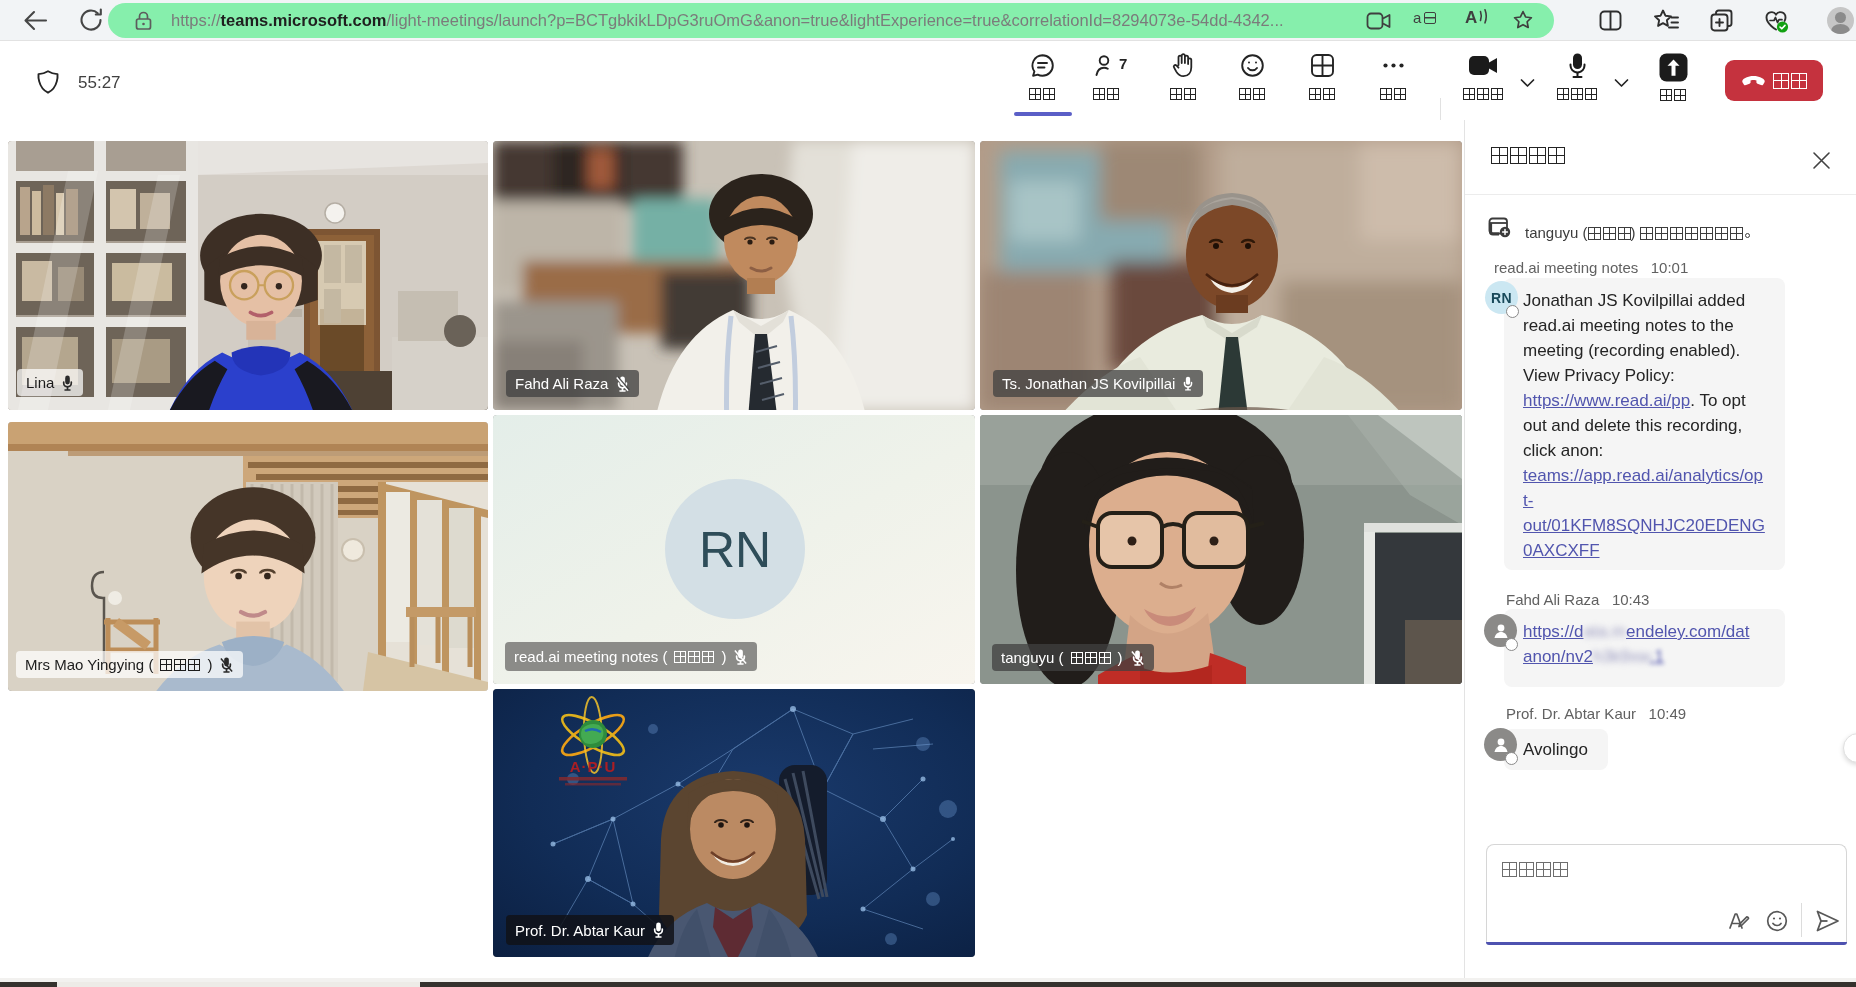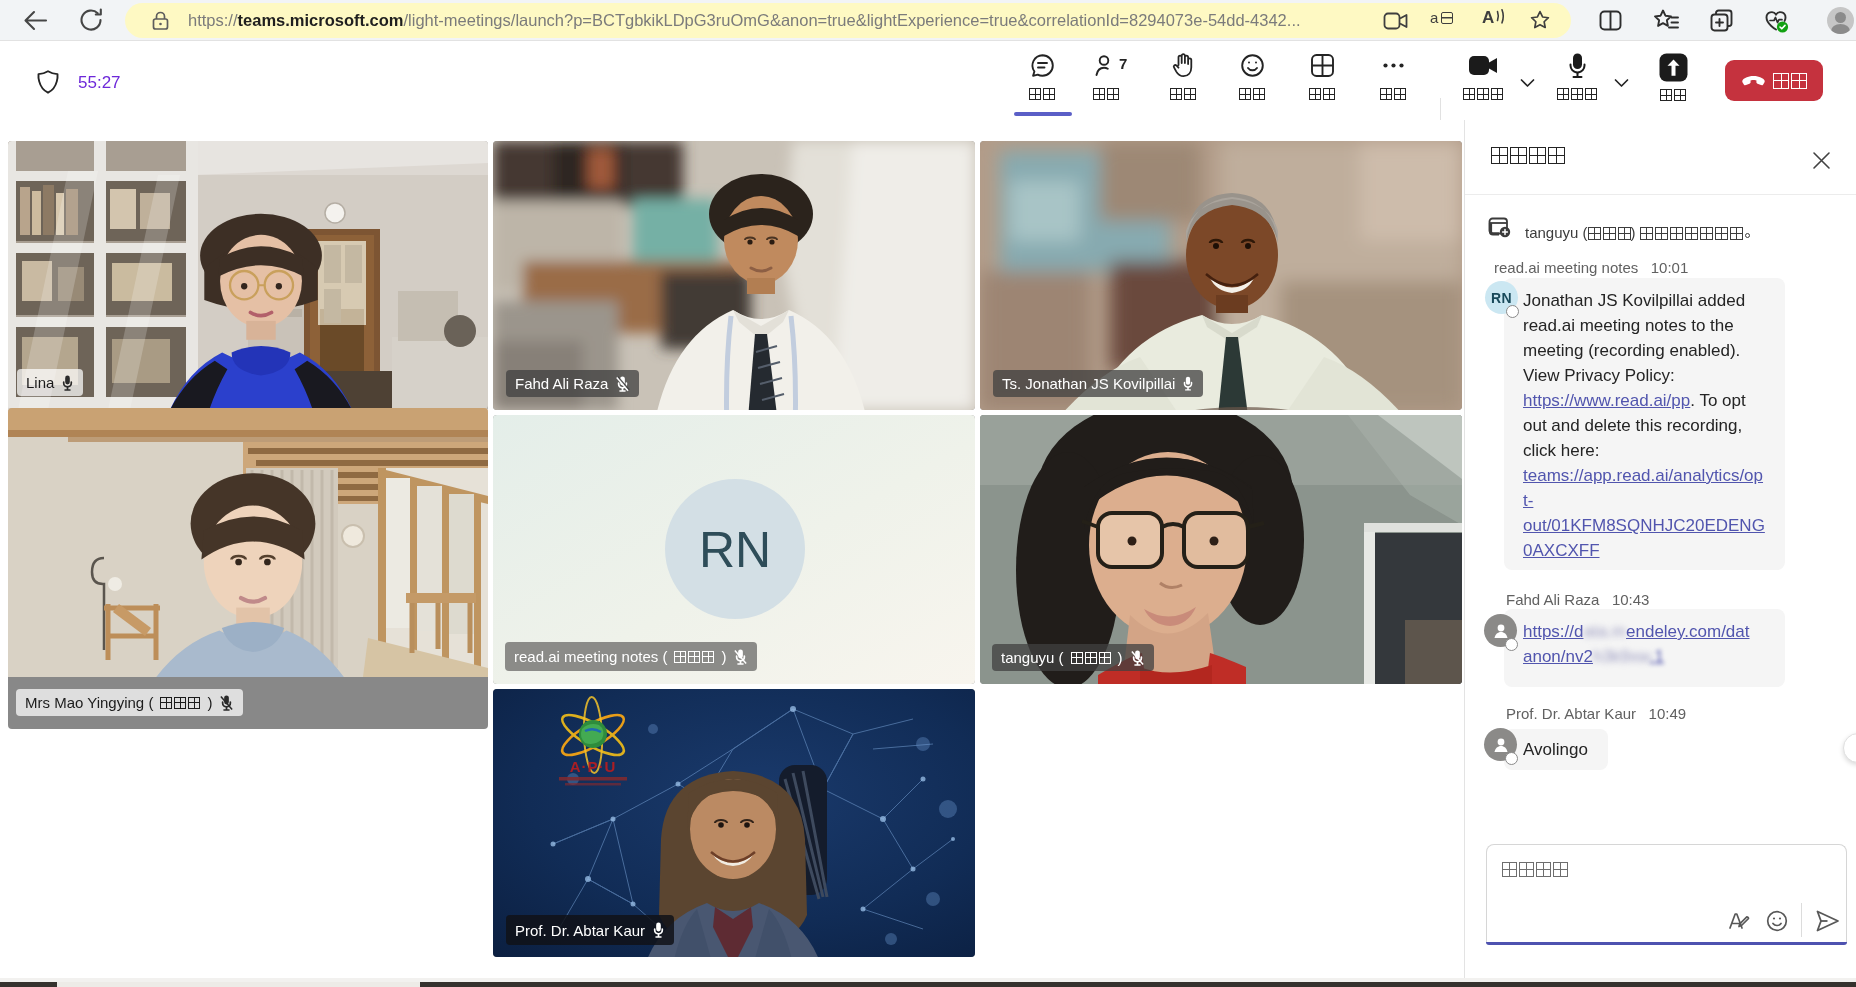--- a/index.html
+++ b/index.html
@@ -6,21 +6,21 @@
 html,body{width:1856px;height:987px;overflow:hidden;background:#fff;font-family:"Liberation Sans",sans-serif}
 #page{position:relative;width:1856px;height:987px}
 .abs{position:absolute}
 
 .zh{display:inline-flex;gap:2px;align-items:center;vertical-align:-2px}
 .zh i{display:block;width:12px;height:12px;border:1.2px solid currentColor;
 background:linear-gradient(currentColor,currentColor) center/100% 1px no-repeat,
 linear-gradient(currentColor,currentColor) center/1px 100% no-repeat}
 
 #bbar{position:absolute;left:0;top:0;width:1856px;height:41px;background:#f2f4f6;border-bottom:1px solid #e2e2e2}
-#pill{position:absolute;left:125px;top:3px;width:1446px;height:35px;background:#fef9c3;border-radius:18px;overflow:hidden}
+#pill{position:absolute;left:108px;top:3px;width:1446px;height:35px;background:#86efac;border-radius:18px;overflow:hidden}
 #url{position:absolute;left:63px;top:0;width:1250px;height:35px;line-height:35px;font-size:16.5px;color:#7b7b7b;white-space:nowrap;overflow:hidden}
 #url b{color:#1f1f1f;font-weight:bold}
 .bico{position:absolute;top:8px;color:#454545}
 
 #tbar{position:absolute;left:0;top:42px;width:1856px;height:78px;background:#fff}
 .titem{position:absolute;top:10px;width:64px;text-align:center;color:#242424}
 .titem .lab{margin-top:3px;font-size:13px}
 .tsep{position:absolute;left:1440px;top:56px;width:1px;height:48px;background:#e1e1e1}
 #chatline{position:absolute;left:1014px;top:70px;width:58px;height:3.5px;border-radius:2px;background:#5b5fc7}
 #leave{position:absolute;left:1725px;top:18px;width:98px;height:41px;border-radius:9px;background:#c5323e;display:flex;align-items:center;justify-content:center;gap:7px;color:#fff}
@@ -101,21 +101,21 @@
       </svg>
     <div class="abs" style="left:1827px;top:7px;width:27px;height:27px;border-radius:50%;background:#c6c6c6;overflow:hidden">
       <div class="abs" style="left:8px;top:5px;width:11px;height:11px;border-radius:50%;background:#8b8b8b"></div>
       <div class="abs" style="left:4px;top:17px;width:19px;height:14px;border-radius:50% 50% 0 0;background:#8b8b8b"></div>
     </div>
   </div>
   <div id="tbar">
     <svg class="abs" style="left:36px;top:27px" width="24" height="26" viewBox="0 0 24 26" fill="none" stroke="#242424" stroke-width="1.9" stroke-linejoin="round">
         <path d="M12 2.2c3 1.8 6.3 2.7 9.5 2.9 0 0 1.3 13.2-9.5 18.6C1.2 18.3 2.5 5.1 2.5 5.1 5.7 4.9 9 4 12 2.2z"></path>
       </svg>
-    <div class="abs" style="left:78px;top:31px;font-size:17px;color:#6d28d9">55:27</div>
+    <div class="abs" style="left:78px;top:31px;font-size:17px;color:#404040">55:27</div>
 
     <div class="titem" style="left:1010px">
       <svg width="27" height="27" viewBox="0 0 27 27" fill="none" stroke="#242424" stroke-width="1.9" stroke-linecap="round">
           <path d="M13.5 3.2a10.3 10.3 0 0 1 0 20.6c-1.7 0-3.4-.4-4.8-1.2l-4.6 1.2 1.3-4.3a10.3 10.3 0 0 1 8.1-16.3z" stroke-linejoin="round"></path>
           <path d="M9 11h9M9 15.5h6.5"></path>
         </svg>
       <div class="lab"><span class="zh">
             <i></i>
             <i></i>
           </span></div>
@@ -401,21 +401,21 @@
       </svg>
       <div class="tag tagd">Fahd Ali Raza
         <svg width="15" height="16" viewBox="0 0 15 17" fill="#fff">
             <rect x="5" y="0.5" width="5" height="9.5" rx="2.5"></rect>
             <path d="M2.5 7.5a.9.9 0 0 1 1.8 0v1a3.2 3.2 0 0 0 6.4 0v-1a.9.9 0 0 1 1.8 0v1a5 5 0 0 1-4.1 4.9v1.8h1.8a.8.8 0 0 1 0 1.6H4.8a.8.8 0 0 1 0-1.6h1.8v-1.8a5 5 0 0 1-4.1-4.9z"></path>
             <path d="M1.5 1.5l12 14" stroke="#fff" stroke-width="1.8"></path>
             <path d="M2.6 .6l12 14" stroke="rgba(64,64,64,.9)" stroke-width="1.4"></path>
           </svg>
       </div>
     </div>
-    <div class="tile" style="left:8px;top:288px;width:480px;height:321px">
+    <div class="tile" style="left:8px;top:302px;width:480px;height:269px">
       <svg width="480" height="269" viewBox="0 0 480 269" preserveAspectRatio="none">
         <rect width="480" height="269" fill="#d9d2c5"></rect>
         <rect width="480" height="22" fill="#c9a273"></rect>
         <g fill="#b08455">
             <rect x="0" y="22" width="480" height="7"></rect>
             <rect x="60" y="29" width="420" height="5" opacity=".7"></rect>
           </g>
         <rect x="235" y="34" width="245" height="62" fill="#cda77a"></rect>
         <g fill="#8f6a42">
             <rect x="240" y="40" width="240" height="6"></rect>
@@ -671,21 +671,21 @@
         </span><span style="display:inline-block;width:5px;height:5px;border:1.2px solid #3d3d3d;border-radius:50%;margin-left:2px"></span></div>
 
     <div class="msghead" style="left:29px;top:139px">read.ai meeting notes&nbsp;&nbsp; 10:01</div>
     <div class="bubble" style="left:39px;top:158px;width:281px;height:292px">
       <div>Jonathan JS Kovilpillai added</div>
       <div>read.ai meeting notes to the</div>
       <div>meeting (recording enabled).</div>
       <div>View Privacy Policy:</div>
       <div><a>https://www.read.ai/pp</a>. To opt</div>
       <div>out and delete this recording,</div>
-      <div>click here:</div>
+      <div>click anon:</div>
       <div><a>teams://app.read.ai/analytics/op</a></div>
       <div><a>t-</a></div>
       <div><a>out/01KFM8SQNHJC20EDENG</a></div>
       <div><a>0AXCXFF</a></div>
     </div>
     <div class="av" style="left:20px;top:161px;background:#cbe7f2;color:#18495a;font-size:14px;font-weight:bold;letter-spacing:.5px">RN</div>
     <div class="ring" style="left:41px;top:185px"></div>
 
     <div class="msghead" style="left:41px;top:471px">Fahd Ali Raza&nbsp;&nbsp; 10:43</div>
     <div class="bubble" style="left:39px;top:489px;width:281px;height:78px">

